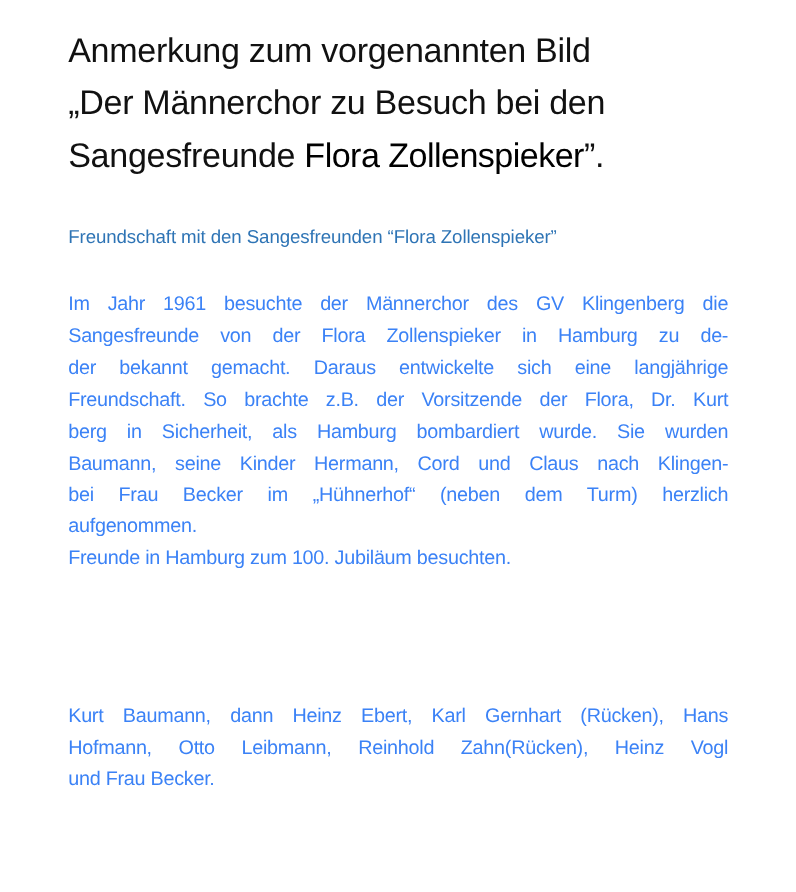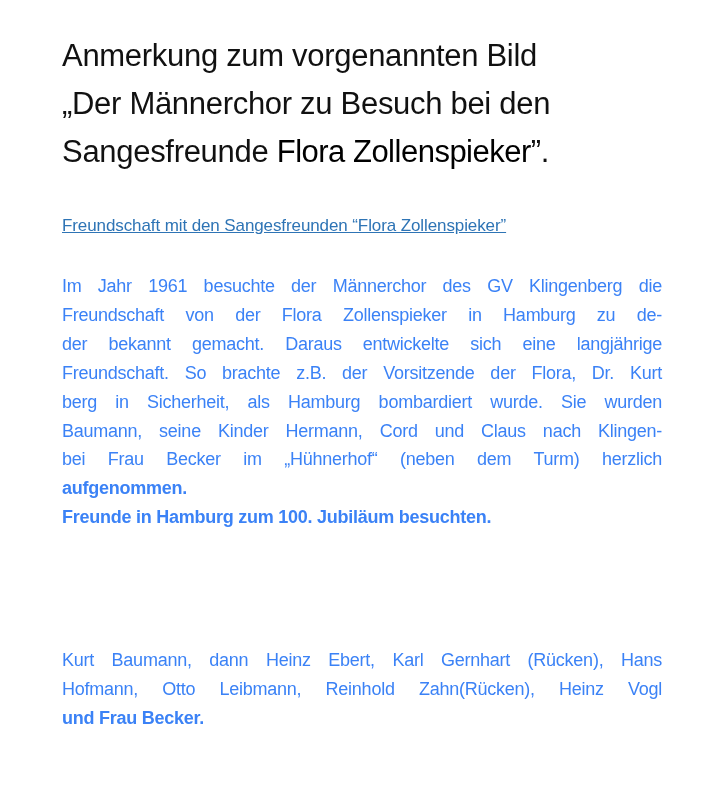--- a/index.html
+++ b/index.html
@@ -11,21 +11,21 @@
       width: 724px;
       height: 811px;
       position: relative;
       overflow: hidden;
       color: #000000;
       font-family: "Liberation Sans", sans-serif;
     }
     .page {
       position: absolute;
       left: 62px;
-      top: 32px;
+      top: 22px;
       width: 600px;
     }
     .title {
       font-family: "Liberation Sans", sans-serif;
       font-size: 31px;
       line-height: 48px;
       font-weight: 400;
       color: #111111;
       margin: 0;
       letter-spacing: -0.3px;
@@ -37,59 +37,57 @@
     }
     .subheading {
       position: absolute;
       top: 182px;
       left: 0;
       font-size: 17px;
       line-height: 24px;
       color: #2e74b5;
       white-space: nowrap;
       letter-spacing: -0.1px;
-      text-decoration: underline;
     }
     .para {
       position: absolute;
       left: 0;
       width: 600px;
       font-size: 18px;
       line-height: 28.9px;
       color: #3b82f6;
       letter-spacing: -0.25px;
     }
     .para .line {
       display: block;
       white-space: nowrap;
       text-align: justify;
       text-align-last: justify;
     }
     .para .line.last {
       text-align-last: left;
-      font-weight: bold;
     }
     .p1 { top: 240px; }
     .p2 { top: 614px; }
   </style>
 </head>
 <body>
 
 <div class="page">
   <h1 class="title">
     <span>Anmerkung zum vorgenannten Bild</span><br>
     <span>„Der Männerchor zu Besuch bei den</span><br>
     <span>Sangesfreunde </span><span class="emph">Flora Zollenspieker</span><span>”.</span>
   </h1>
 
   <div class="subheading">Freundschaft mit den Sangesfreunden “Flora Zollenspieker”</div>
 
   <div class="para p1">
     <span class="line">Im Jahr 1961 besuchte der Männerchor des GV Klingenberg die</span>
-    <span class="line">Freundschaft von der Flora Zollenspieker in Hamburg zu de-</span>
+    <span class="line">Sangesfreunde von der Flora Zollenspieker in Hamburg zu de-</span>
     <span class="line">der bekannt gemacht. Daraus entwickelte sich eine langjährige</span>
     <span class="line">Freundschaft. So brachte z.B. der Vorsitzende der Flora, Dr. Kurt</span>
     <span class="line">berg in Sicherheit, als Hamburg bombardiert wurde. Sie wurden</span>
     <span class="line">Baumann, seine Kinder Hermann, Cord und Claus nach Klingen-</span>
     <span class="line">bei Frau Becker im „Hühnerhof“ (neben dem Turm) herzlich</span>
     <span class="line last">aufgenommen.</span>
     <span class="line last">Freunde in Hamburg zum 100. Jubiläum besuchten.</span>
   </div>
 
   <div class="para p2">

